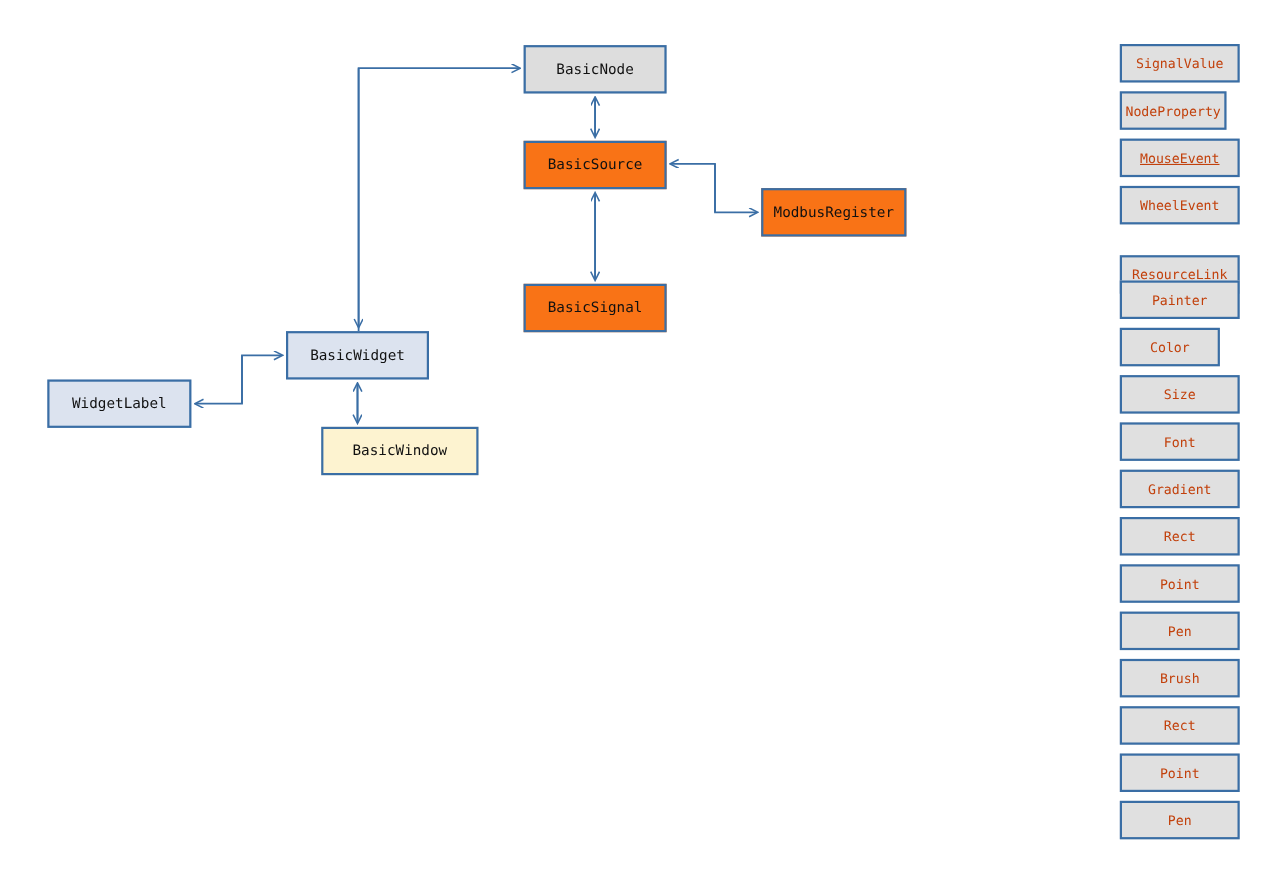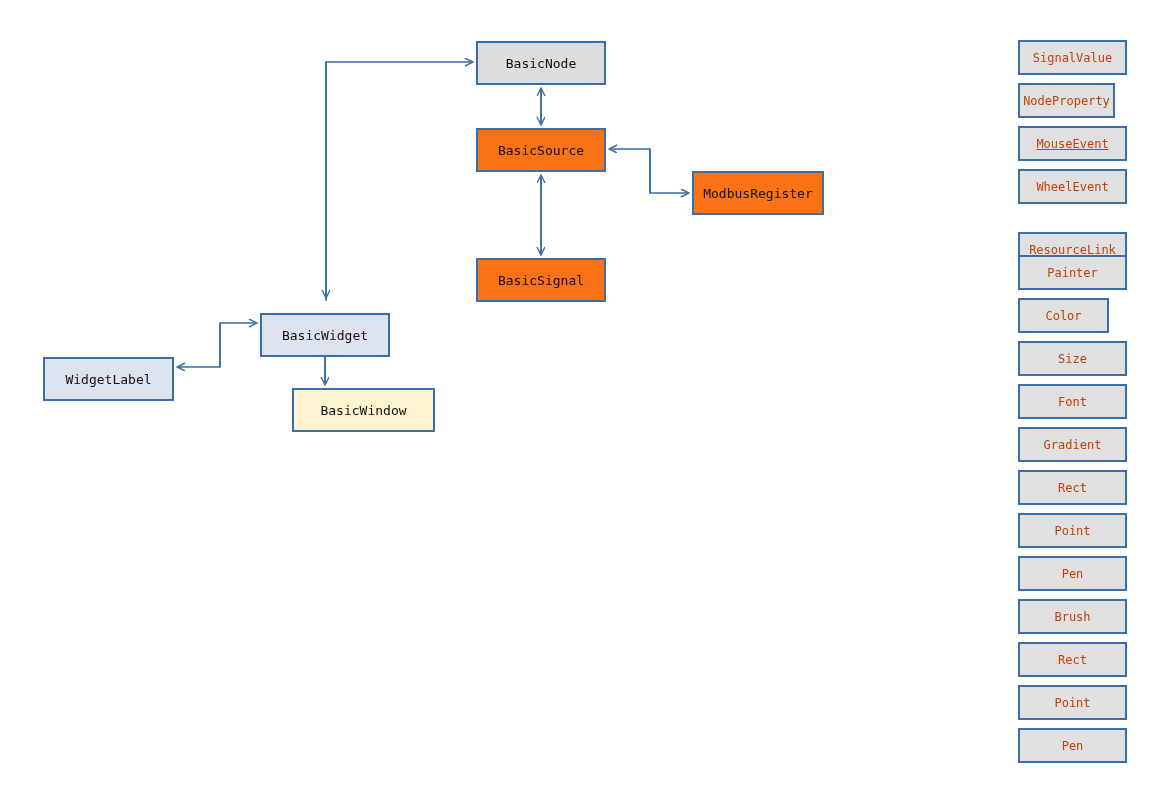--- a/index.html
+++ b/index.html
@@ -36,21 +36,21 @@
     align-items: center;
     justify-content: center;
     font-size: 13px;
     color: #111111;
     letter-spacing: 0px;
     white-space: nowrap;
     line-height: 1;
   }
   .node.gray   { background: #dddddd; }
   .node.green  { background: #f97316; }
-  .node.blue   { background: #dce3ef; margin-top: 12px; }
+  .node.blue   { background: #dce3ef; }
   .node.yellow { background: #fdf3d0; }
   .chip {
     position: absolute;
     box-sizing: border-box;
     border: 2px solid #3a6ea5;
     background: #e0e0e0;
     display: flex;
     align-items: center;
     justify-content: center;
     font-size: 12px;

